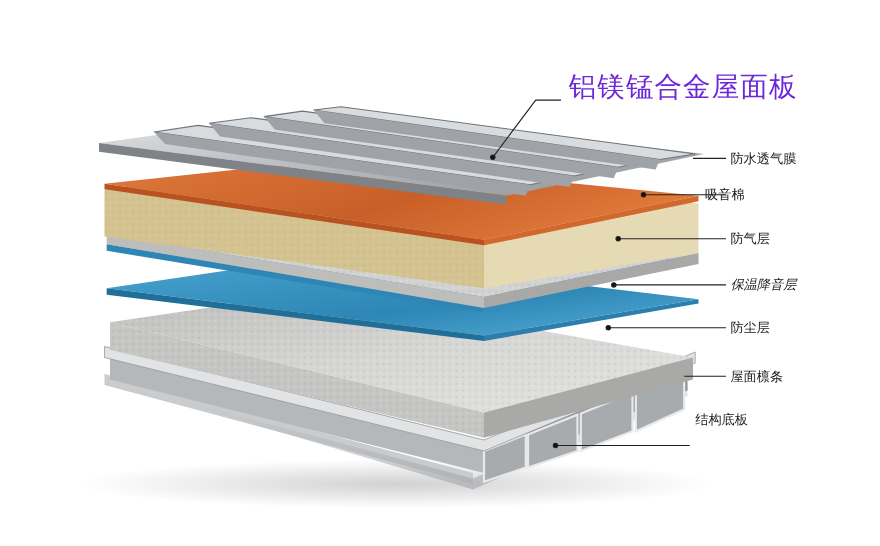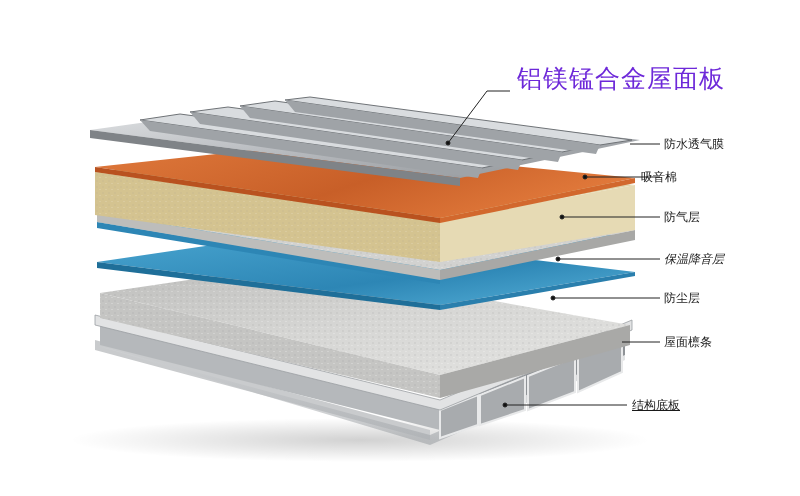--- a/index.html
+++ b/index.html
@@ -154,13 +154,13 @@
 </svg>
 
 <div class="title">铝镁锰合金屋面板</div>
 
 <div class="label" style="left:664px; top:135px;">防水透气膜</div>
 <div class="label" style="left:641px; top:168px;">吸音棉</div>
 <div class="label" style="left:664px; top:208px;">防气层</div>
 <div class="label" style="left:664px; top:250px;font-style:italic;">保温降音层</div>
 <div class="label" style="left:664px; top:289px;font-family:Liberation Serif, serif;">防尘层</div>
 <div class="label" style="left:664px; top:333px;">屋面檩条</div>
-<div class="label" style="left:632px; top:396px;text-decoration:underline;">结构底板</div>
+<div class="label" style="left:632px; top:372px;">结构底板</div>
 
 </body></html>

